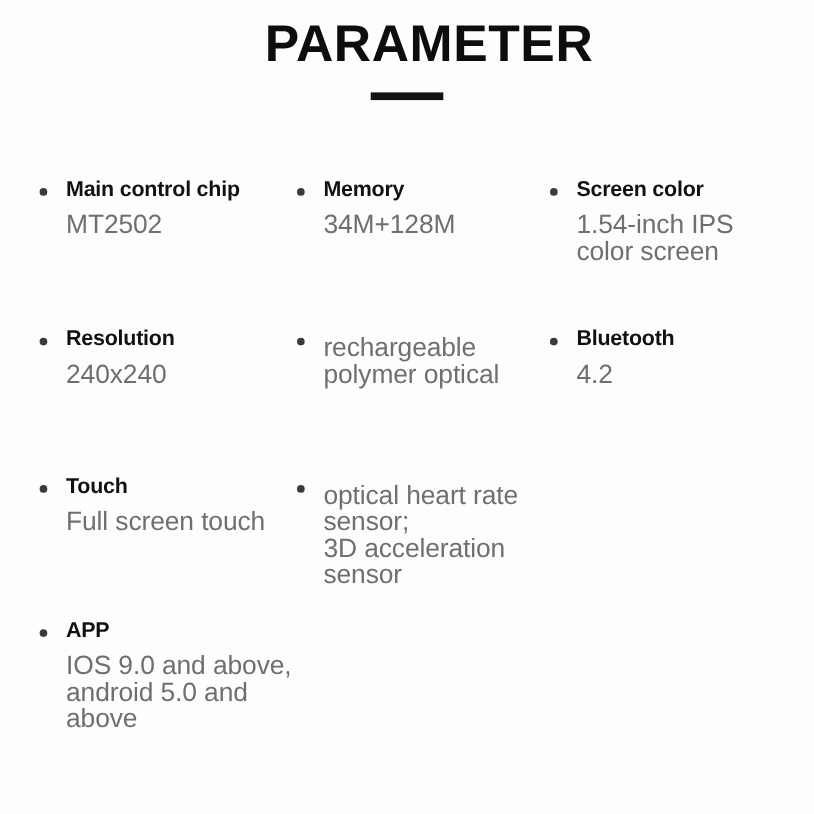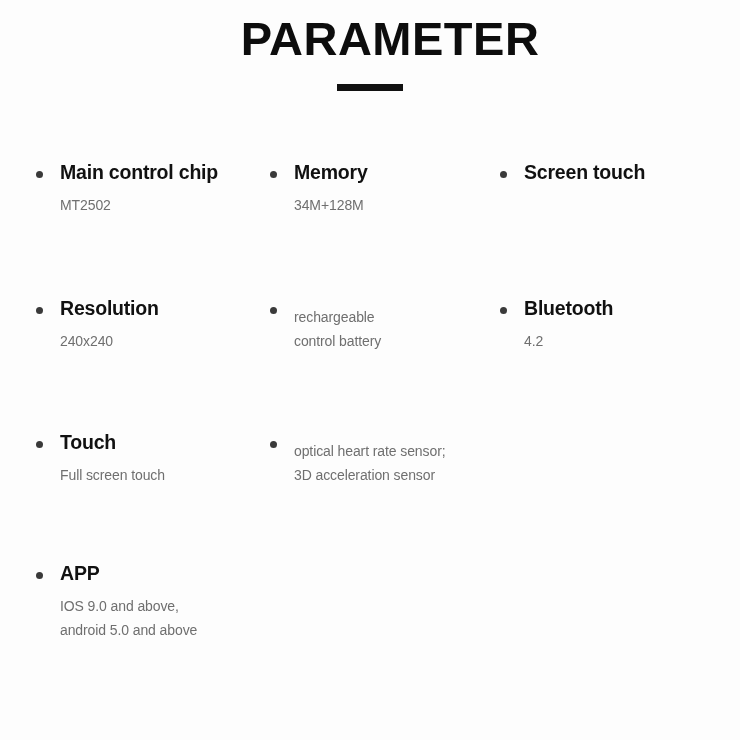--- a/index.html
+++ b/index.html
@@ -87,21 +87,21 @@
   .spec-title {
     font-size: 19.5px;
     line-height: 24px;
     font-weight: 700;
     color: #111111;
     letter-spacing: -0.2px;
     white-space: nowrap;
   }
   .spec-value {
     margin-top: 9px;
-    font-size: 14px;
+    font-size: 24px;
     line-height: 24px;
     font-weight: 400;
     color: #6f6f6f;
     letter-spacing: -0.1px;
     white-space: pre-line;
   }
   .spec-value.wide {
     white-space: pre-line;
   }
 </style>
@@ -128,38 +128,40 @@
       <div class="spec-item col-2">
         <span class="bullet"></span>
         <div class="spec-text">
           <div class="spec-title">Memory</div>
           <div class="spec-value">34M+128M</div>
         </div>
       </div>
       <div class="spec-item col-3">
         <span class="bullet"></span>
         <div class="spec-text">
-          <div class="spec-title">Screen touch</div>
+          <div class="spec-title">Screen color</div>
+          <div class="spec-value wide">1.54-inch IPS
+color screen</div>
         </div>
       </div>
     </div>
 
     <div class="spec-row row-2">
       <div class="spec-item col-1">
         <span class="bullet"></span>
         <div class="spec-text">
           <div class="spec-title">Resolution</div>
           <div class="spec-value">240x240</div>
         </div>
       </div>
       <div class="spec-item col-2">
         <span class="bullet"></span>
         <div class="spec-text">
           <div class="spec-value wide">rechargeable
-control battery</div>
+polymer optical</div>
         </div>
       </div>
       <div class="spec-item col-3">
         <span class="bullet"></span>
         <div class="spec-text">
           <div class="spec-title">Bluetooth</div>
           <div class="spec-value">4.2</div>
         </div>
       </div>
     </div>

